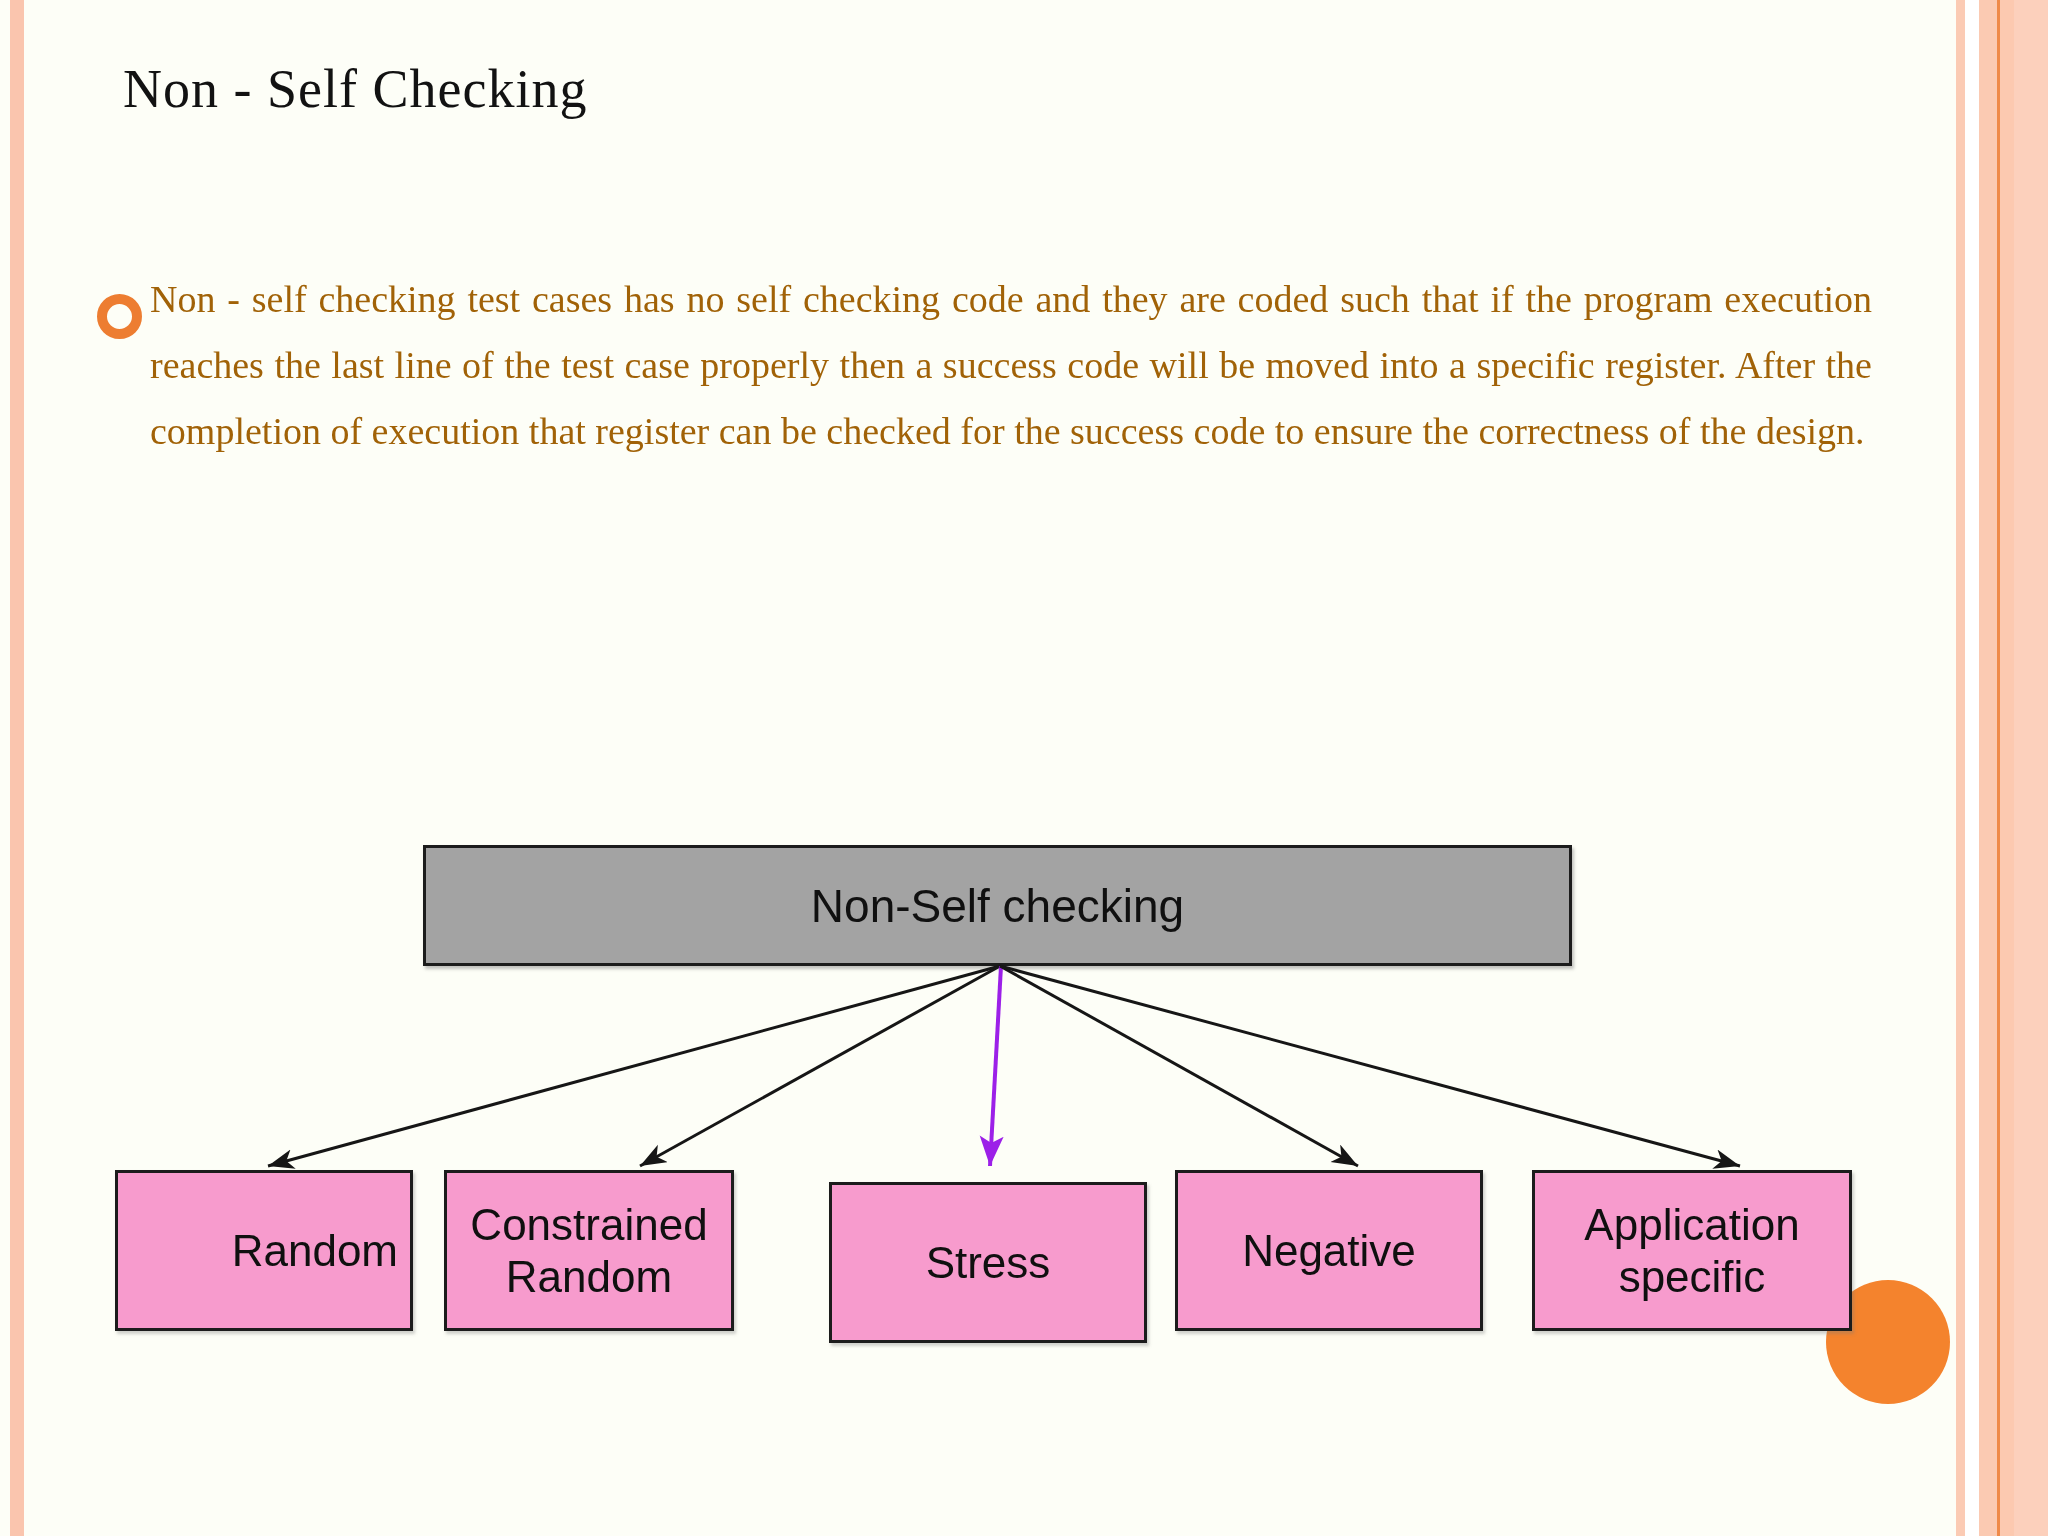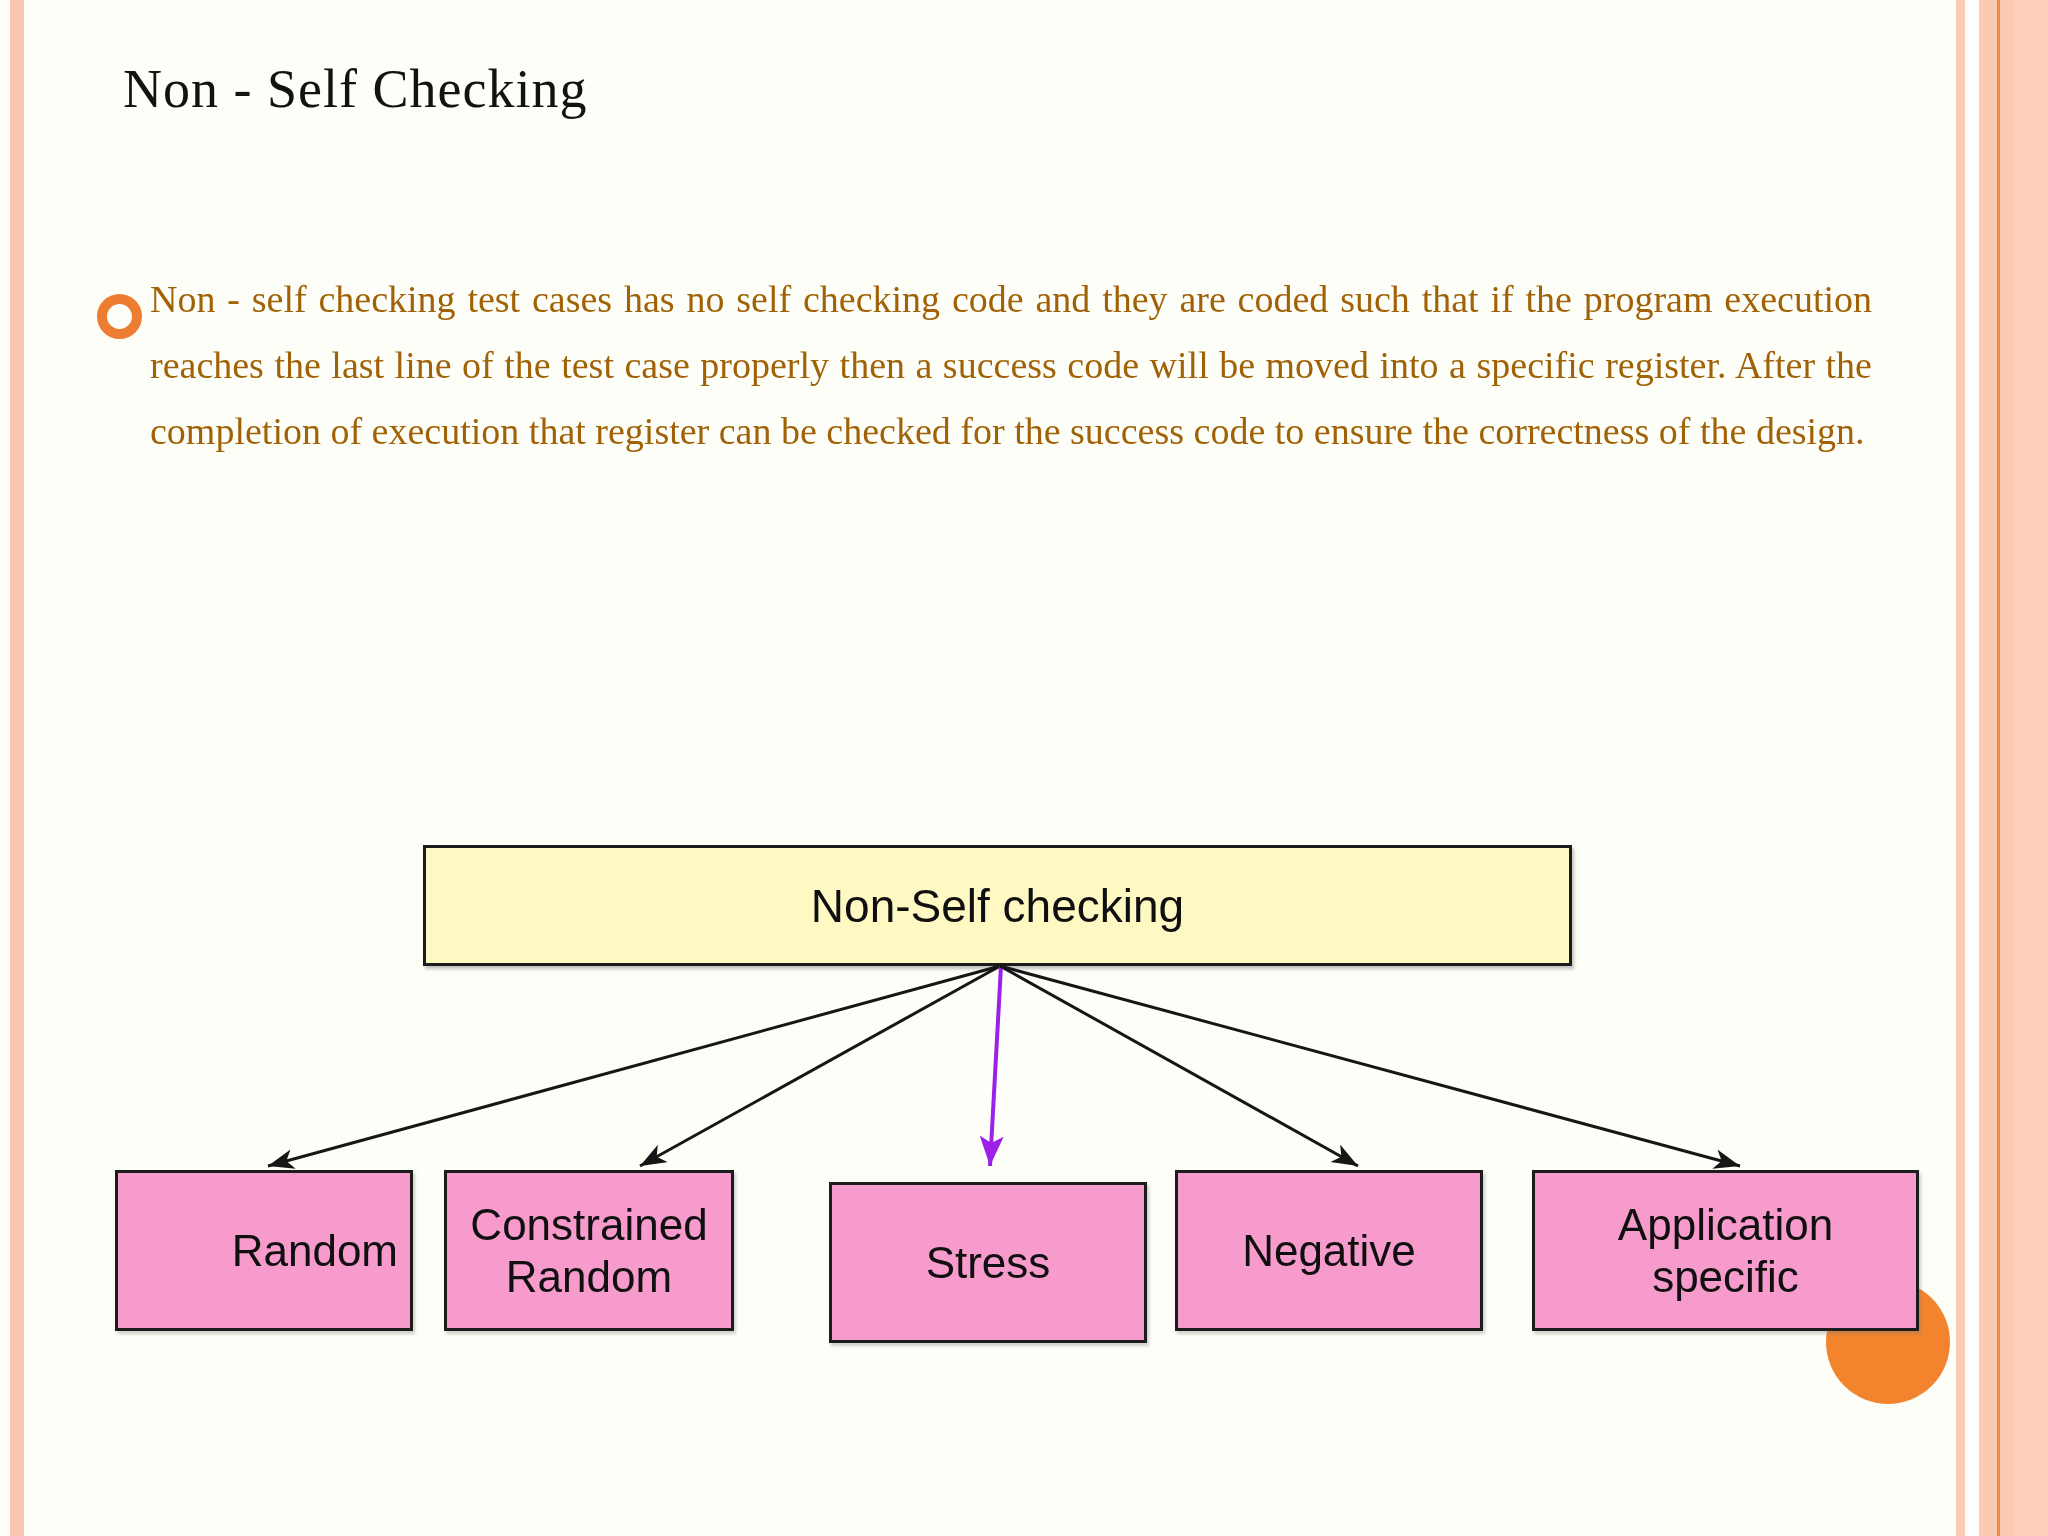--- a/index.html
+++ b/index.html
@@ -45,36 +45,36 @@
     display: flex; align-items: center; justify-content: center;
     text-align: center;
     font-family: "Liberation Sans", sans-serif;
     color: #101010;
     border: 3px solid #1C1C1C;
     box-sizing: border-box;
     z-index: 3;
   }
   .root-box {
     left: 423px; top: 845px; width: 1149px; height: 121px;
-    background: #fef9c3;
+    background: #a3a3a3;
     font-size: 46px;
     box-shadow: 2px 3px 3px rgba(120,120,120,0.45);
   }
   .child-box {
     top: 1170px; height: 161px;
     background: #F79BCD;
     font-size: 44px; line-height: 52px;
     box-shadow: 2px 3px 3px rgba(120,120,120,0.35);
     padding: 0 12px;
   }
   .child-1 { left: 115px;  width: 298px; justify-content: flex-end; }
   .child-2 { left: 444px;  width: 290px; }
   .child-3 { left: 829px;  width: 318px; margin-top: 12px; }
   .child-4 { left: 1175px; width: 308px; align-items: center; }
-  .child-5 { left: 1532px; width: 387px; }
+  .child-5 { left: 1532px; width: 320px; }
 
   .accent-circle {
     position: absolute; left: 1826px; top: 1280px;
     width: 124px; height: 124px; border-radius: 50%;
     background: #F4832D; z-index: 1;
   }
 
   .connectors {
     position: absolute; left: 0; top: 0; z-index: 4;
     pointer-events: none;

